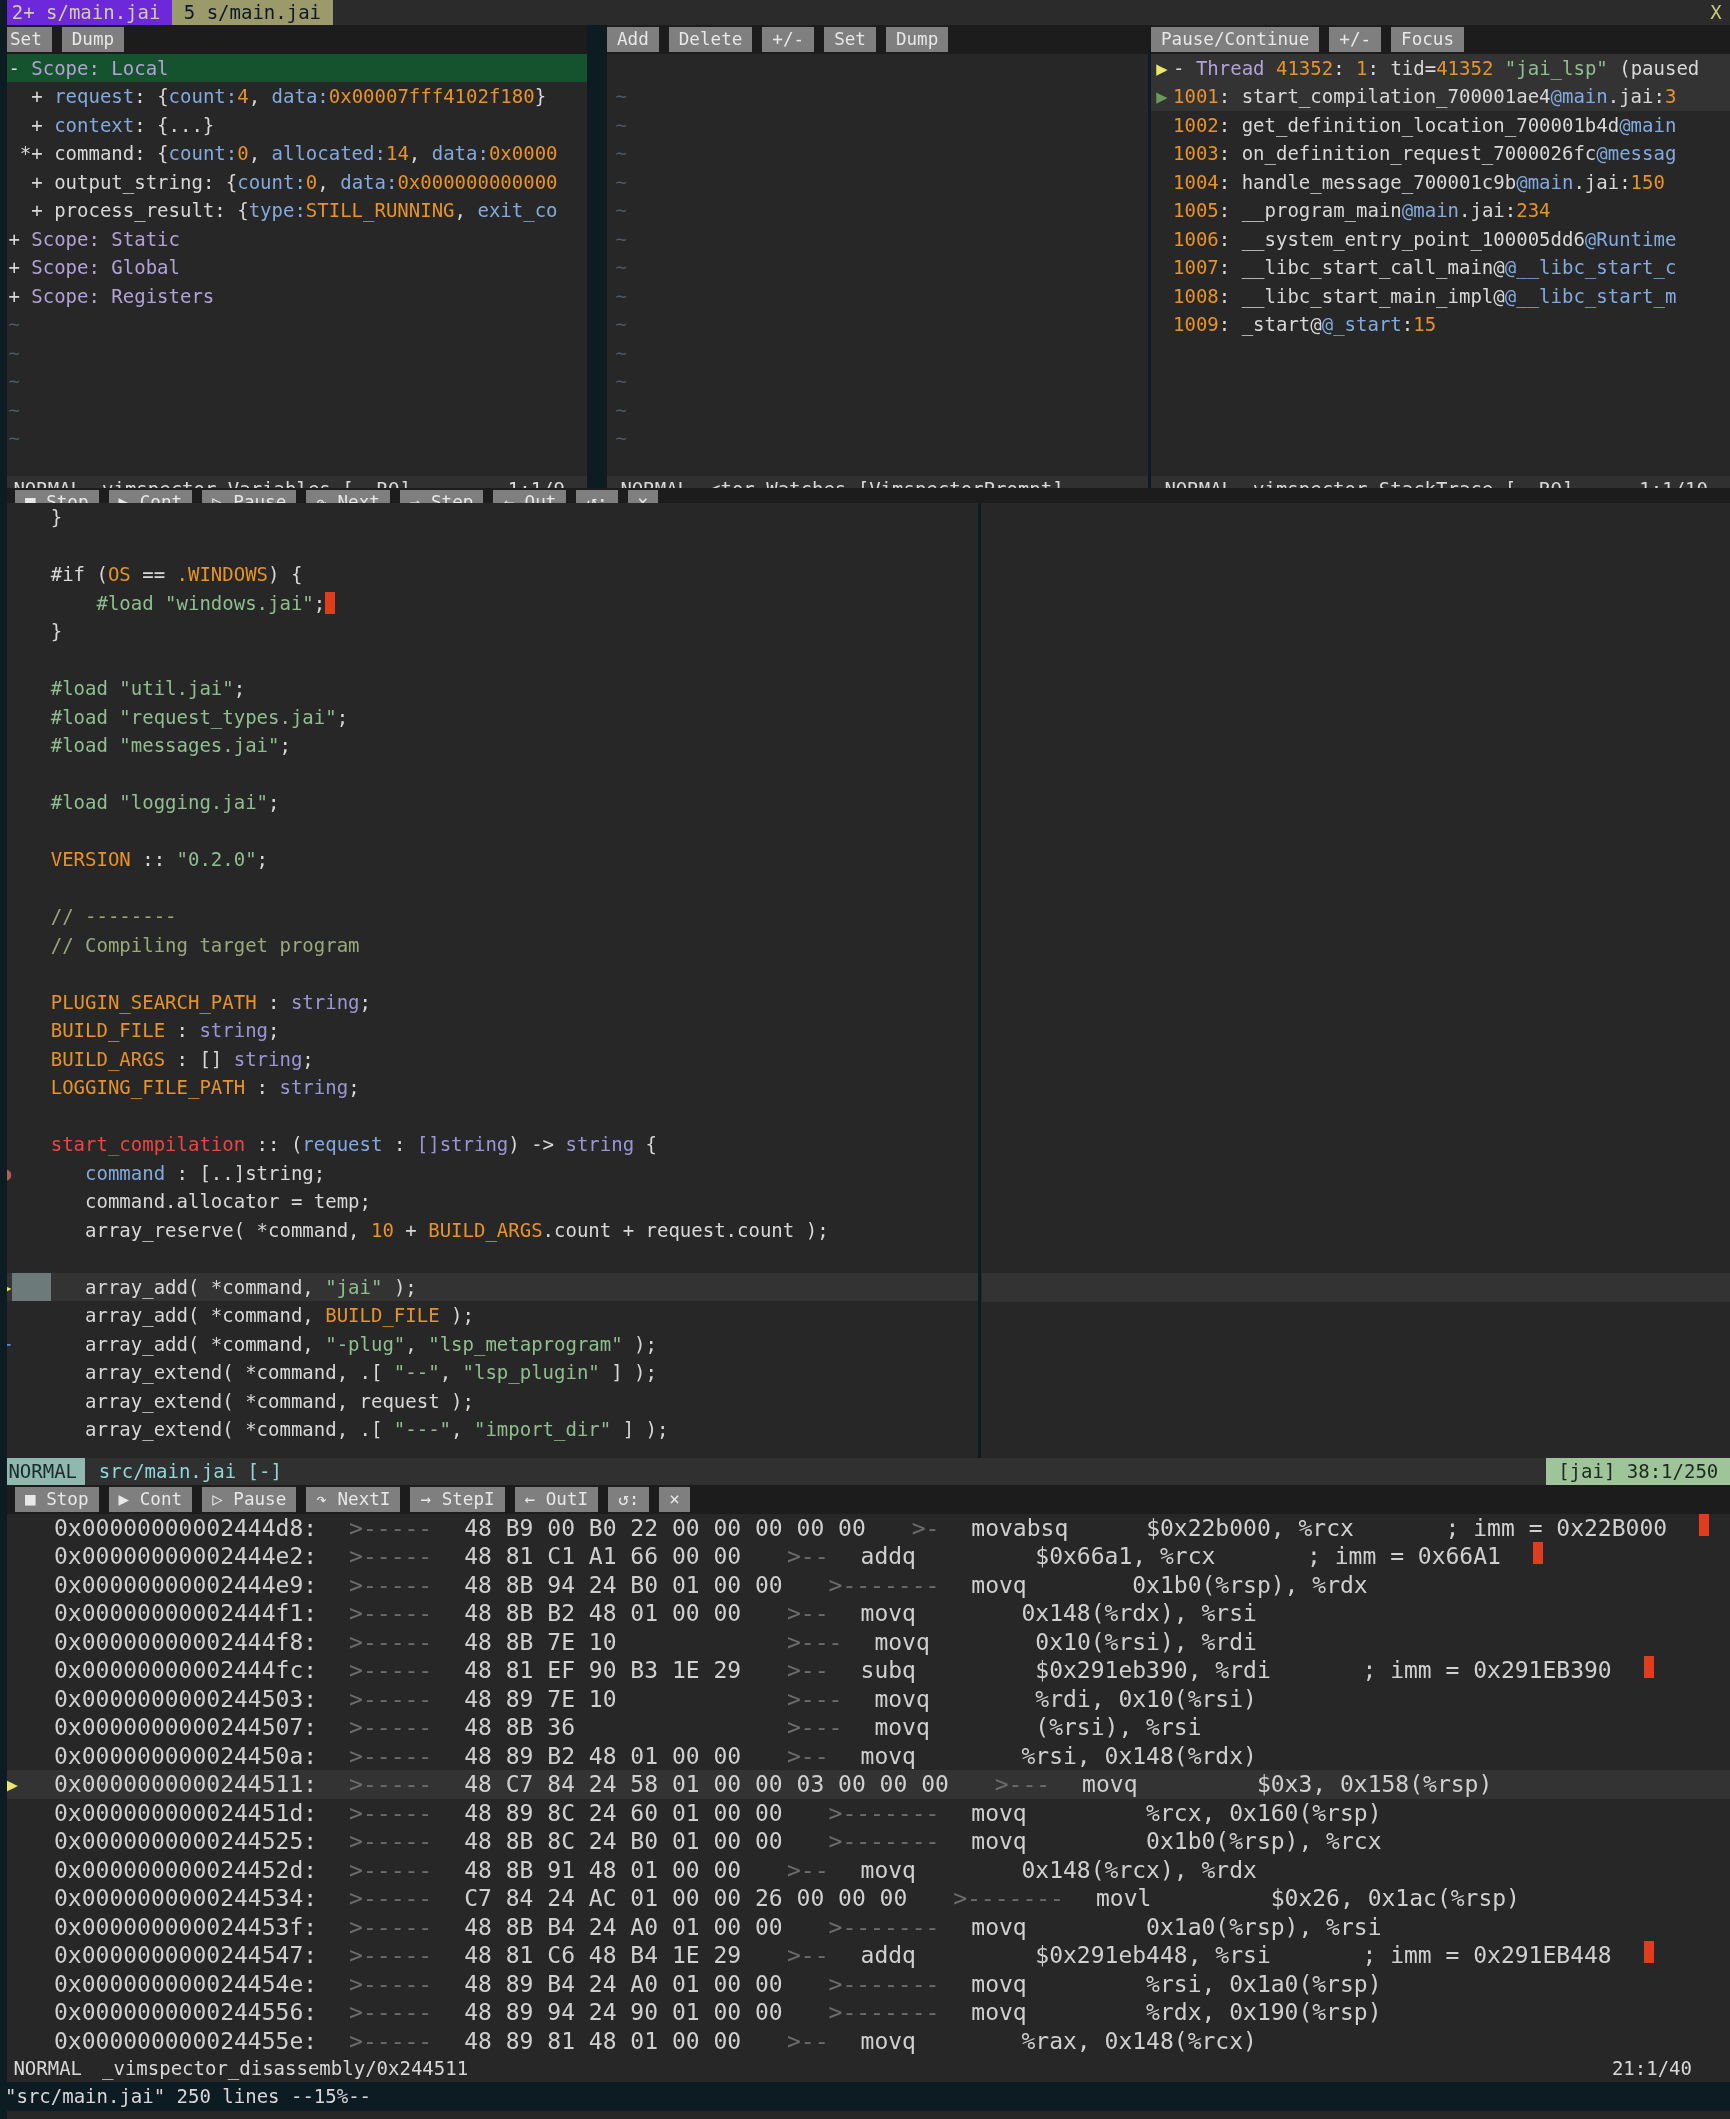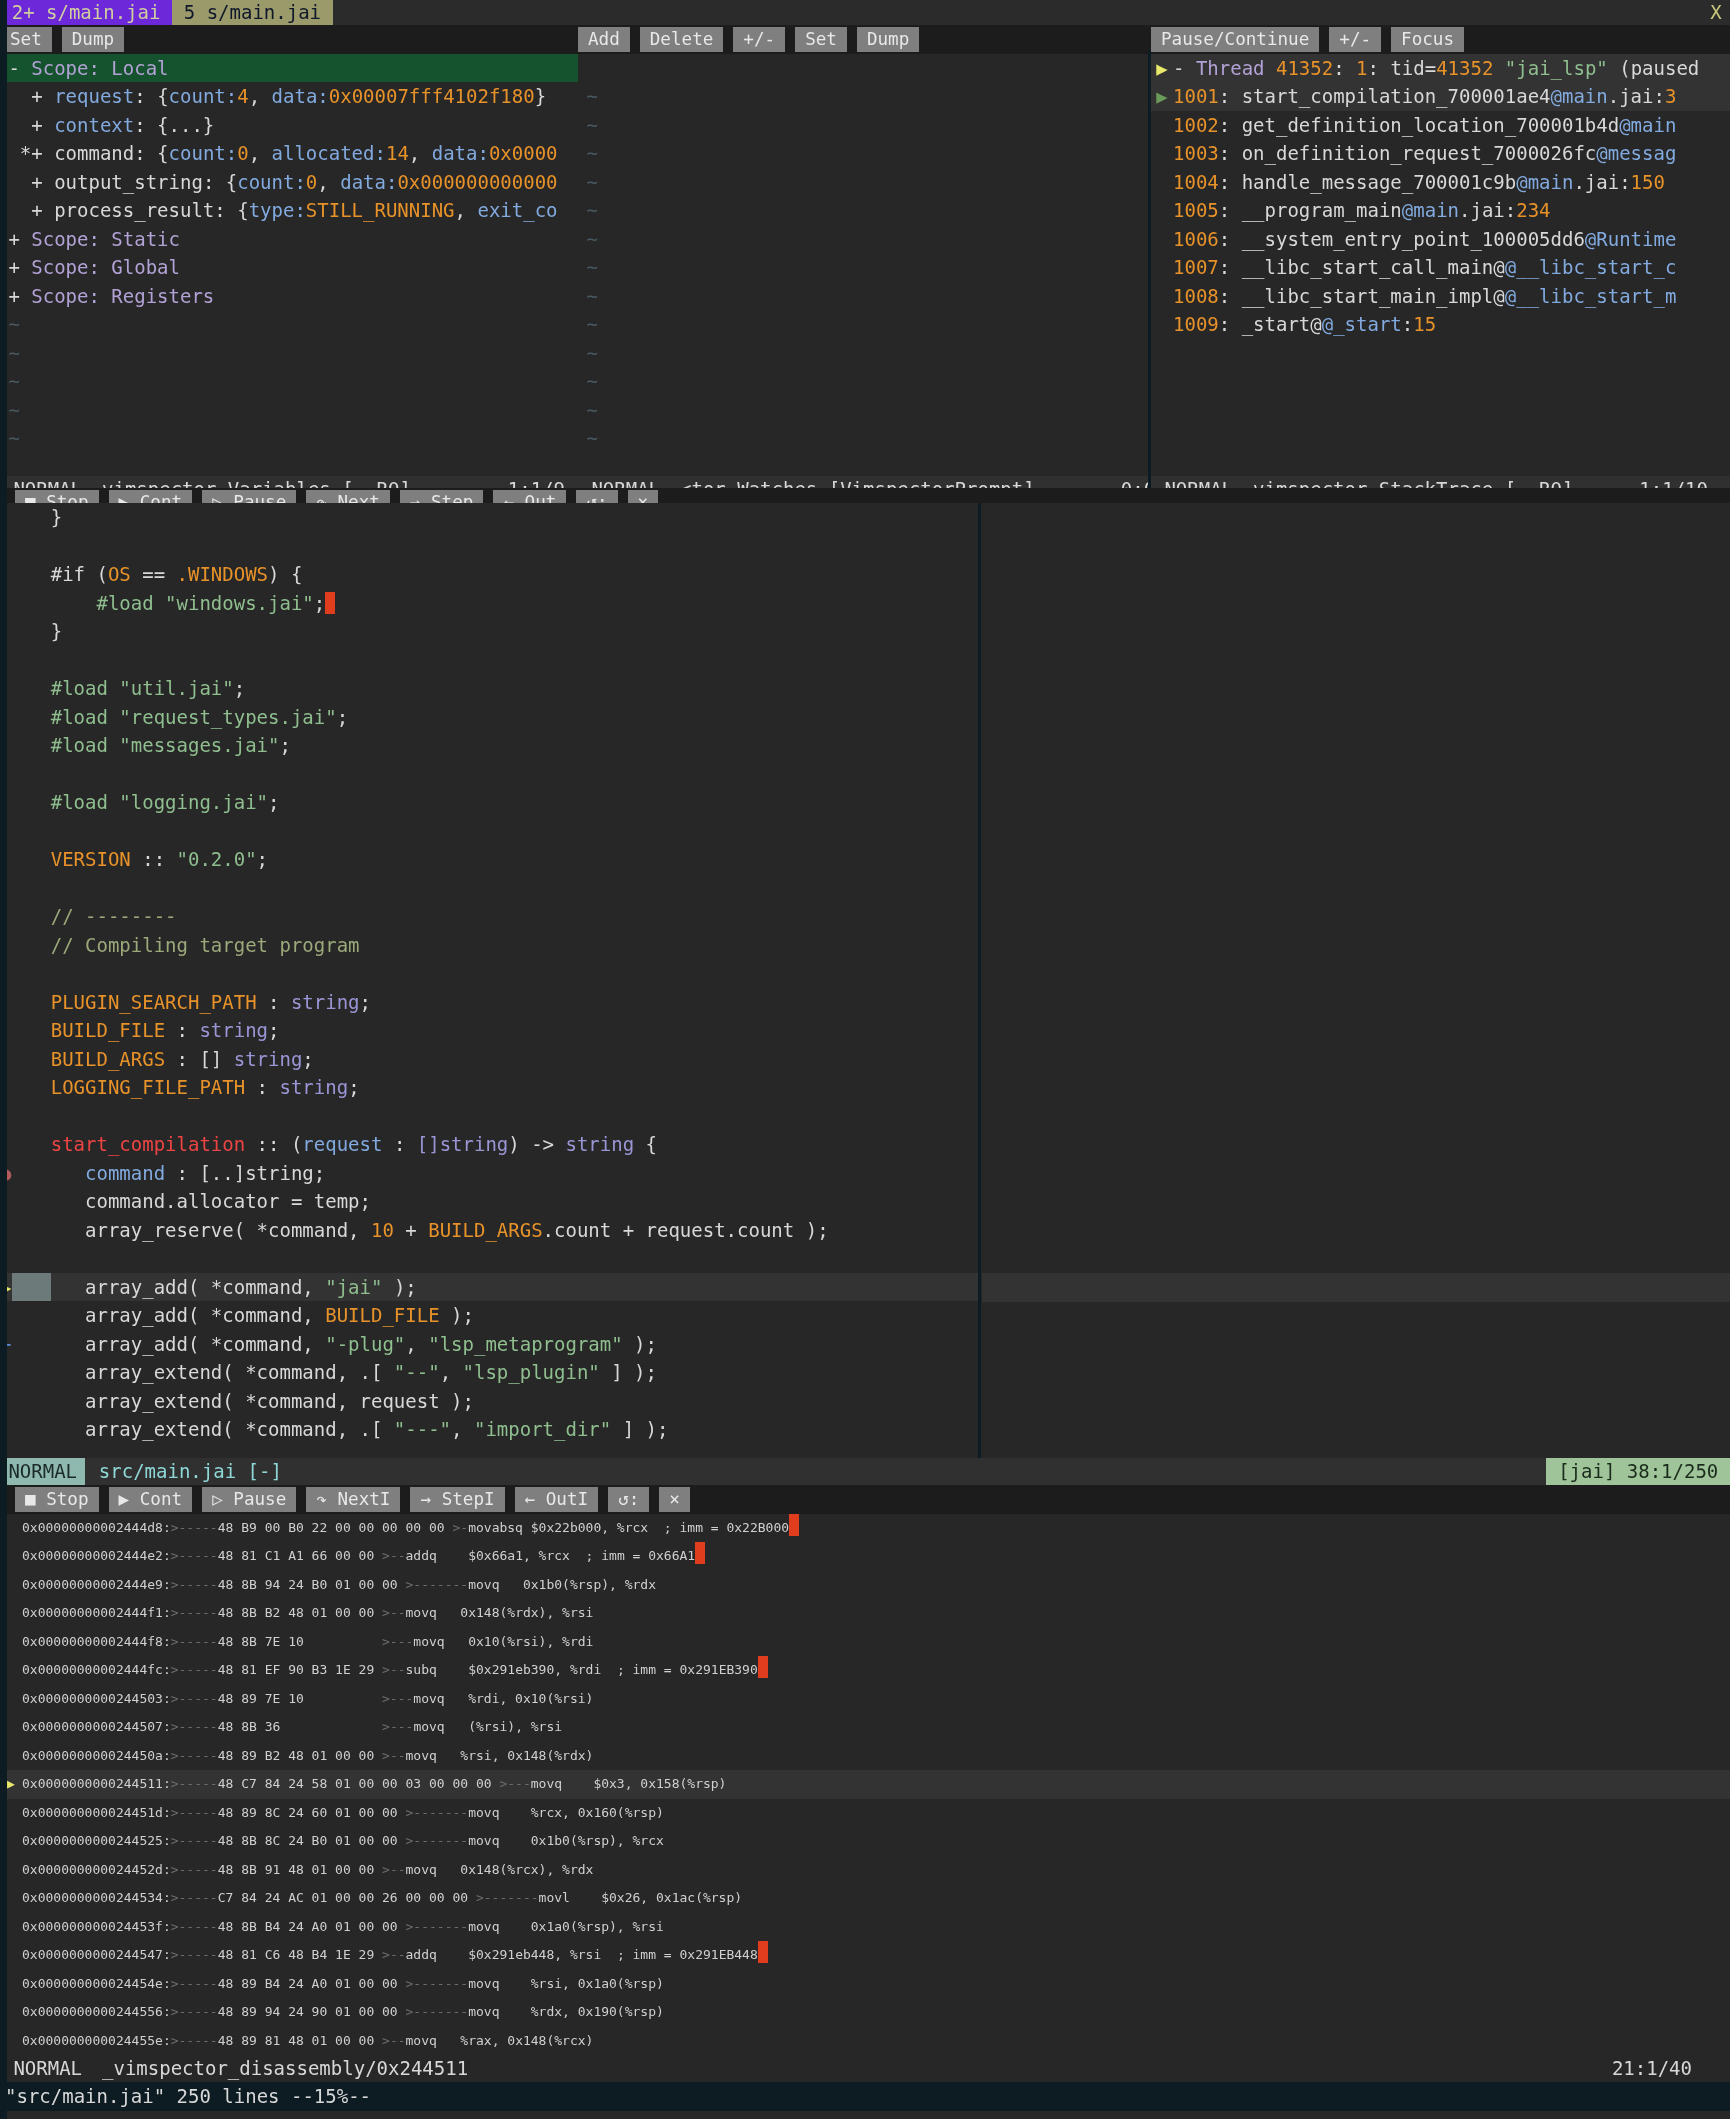--- a/index.html
+++ b/index.html
@@ -41,21 +41,21 @@
   .c-type{color:#9a96d6;}
   .c-func{color:#ef4444;}
 
   
   .top{position:absolute;left:0;top:25px;width:1730px;height:478px;padding-left:8px;}
   .pane{position:absolute;top:0;height:478px;overflow:hidden;background:#272727;}
   .pane .body{position:absolute;left:0;top:28.5px;right:0;bottom:27px;overflow:hidden;background:#272727;}
   .pane .statusline{position:absolute;left:0;right:0;bottom:0;}
 
   #pane-variables{left:0;width:587px;}
-  #pane-watches{left:578px;width:622px;}
+  #pane-watches{left:607px;width:622px;}
   #pane-stack{left:1151px;width:579px;}
 
   .vsep{position:absolute;top:25px;width:3.4px;height:478px;background:#0d1b22;}
 
   .row{height:28.5px;line-height:28.5px;white-space:pre;padding-left:8.4px;font-size:19px;}
   .row.sel{background:#14532d;}
   .stackrow{height:28.5px;line-height:28.5px;white-space:pre;font-size:19px;padding-left:0;display:flex;}
   .marker{width:22px;text-align:center;display:inline-block;flex:0 0 22px;}
   .m-yellow{color:#e8e86a;}
   .m-green{color:#6a9a5a;}
@@ -73,21 +73,21 @@
   .cur-line{background:#333333;}
   .cursorblk{background:#e03c1e;color:#272727;display:inline-block;width:10px;height:22px;vertical-align:-4.2px;}
   .bp{color:#b35a5a;}
 
   
   .disasm{position:absolute;left:0;top:1458px;width:1730px;height:661px;background:#272727;}
   .dstatus{height:27px;line-height:27px;background:#303030;display:flex;align-items:center;font-size:19px;}
   .dstatus .mode{background:#8fb8ae;color:#1b2b2b;padding:0 8.4px;height:27px;line-height:27px;}
   .dstatus .fname{color:#8fd8d8;padding-left:13.4px;text-align:right;}
   .dstatus .right{margin-left:auto;background:#9fc49a;color:#1b2b1b;padding:0 11.7px;height:27px;line-height:27px;}
-  .dline{height:28.5px;line-height:28.5px;white-space:pre;font-size:13px;display:flex;}
+  .dline{height:28.5px;line-height:28.5px;white-space:pre;font-size:23px;display:flex;gap:32px;}
   .dline.cur{background:#333333;}
   .dmark{flex:0 0 22px;width:22px;text-align:center;color:#e8e86a;}
   .daddr{color:#d0d0d0;}
   .dsep{color:#6c6c6c;}
   .dbytes{color:#d0d0d0;}
   .dmn{color:#d0d0d0;}
   .dcmt{color:#d0d0d0;}
   .redblk{background:#e03c1e;display:inline-block;width:10px;height:22px;vertical-align:-4.2px;}
   .botstatus{height:27px;line-height:27px;background:#272727;display:flex;align-items:center;font-size:19px;color:#d8d8d8;}
   .botstatus .pos{margin-left:auto;padding-right:38px;}

